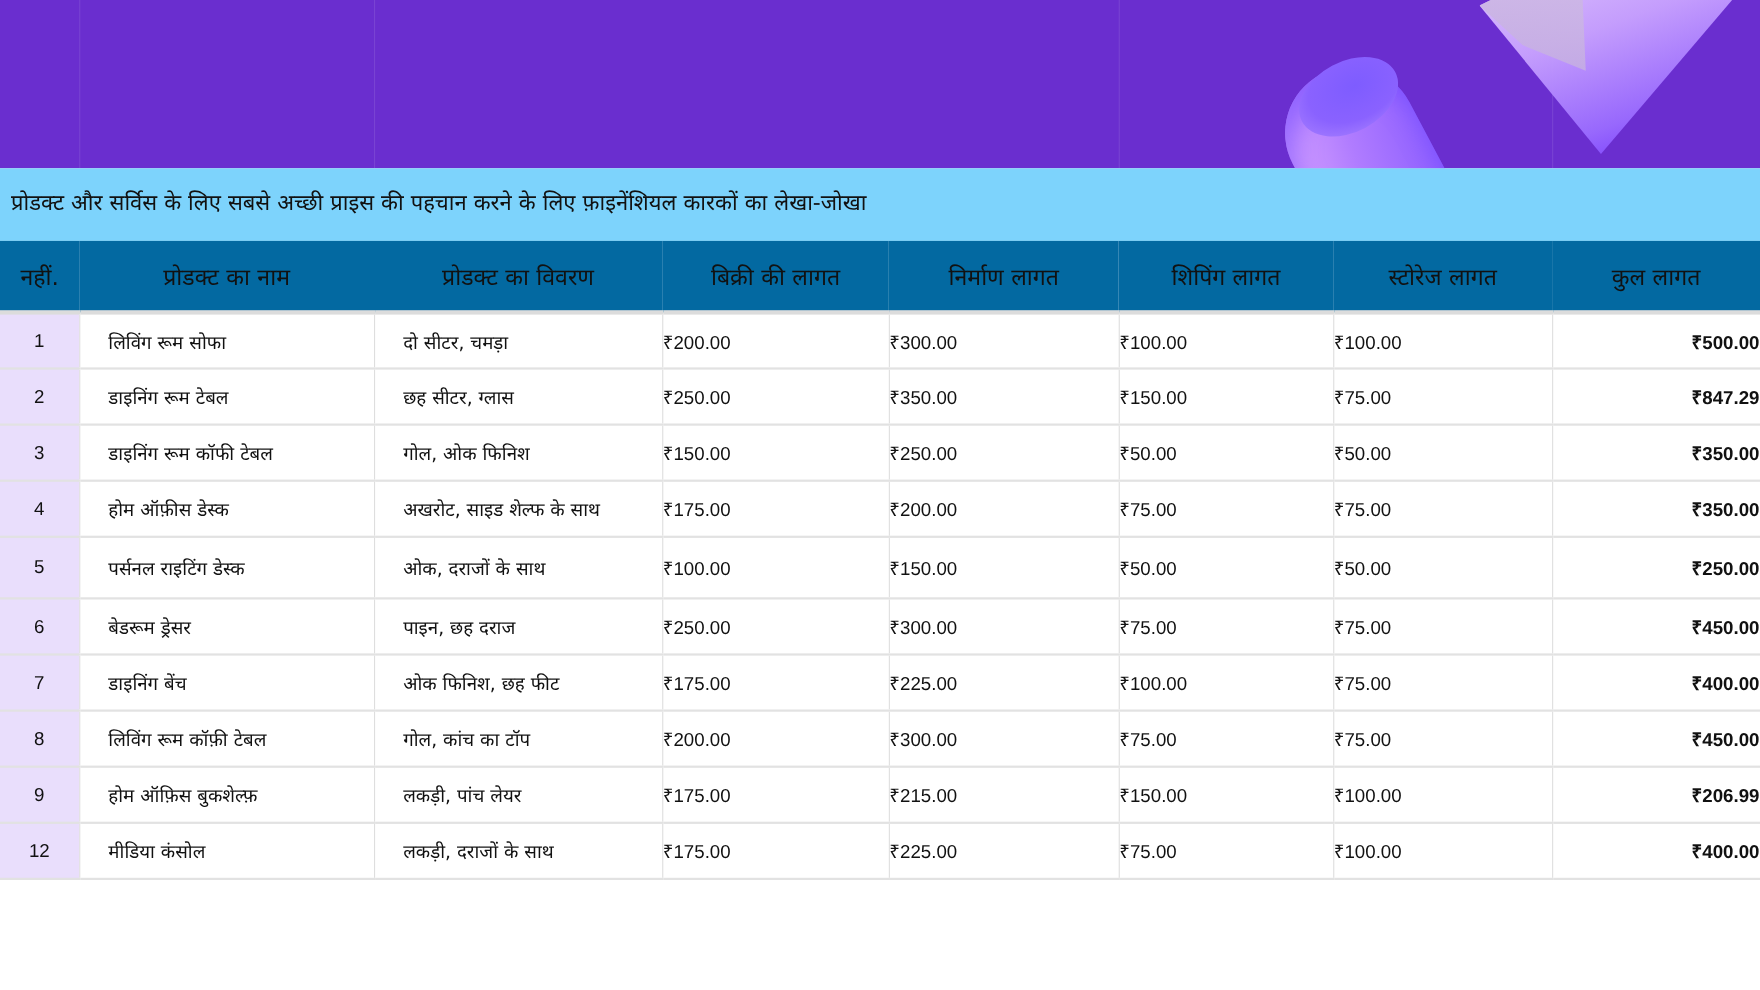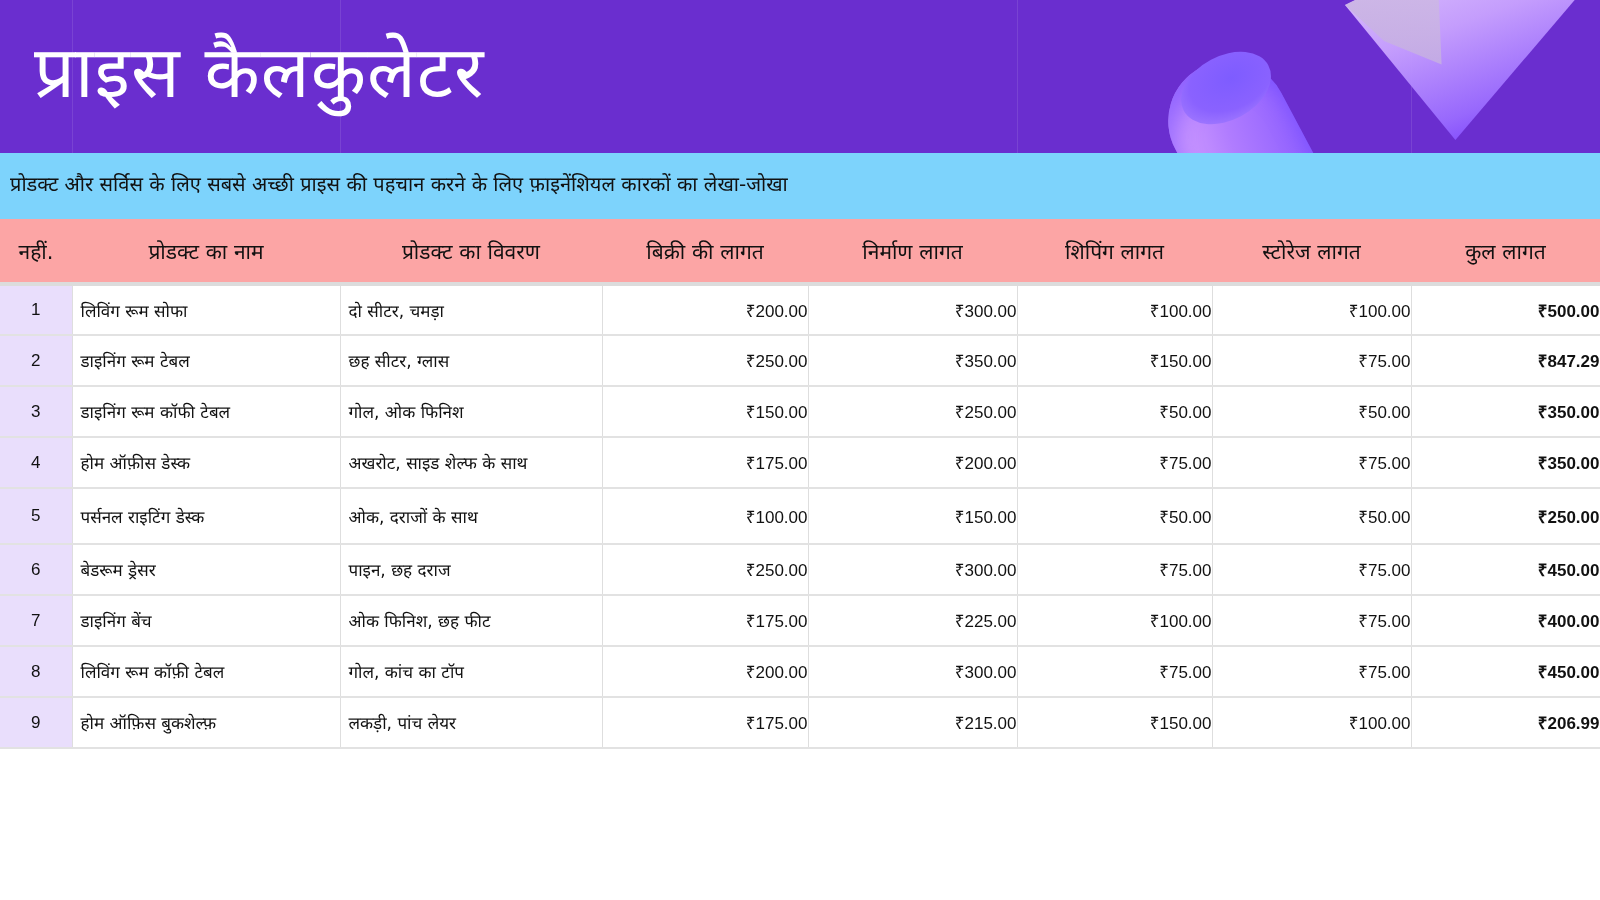--- a/index.html
+++ b/index.html
@@ -48,47 +48,46 @@
     .subtitle {
       position: absolute; left: 10px; top: 16px;
       font-size: 20px; line-height: 30px; color: #111; white-space: nowrap;
     }
 
     table.grid {
       position: absolute; left: 0; top: 219px; width: 1600px;
       border-collapse: collapse; table-layout: fixed;
     }
     table.grid th {
-      height: 65px; background: #fca5a5; font-weight: normal;
+      height: 65px; background: #0369a1; font-weight: normal;
       font-size: 21px; color: #111; text-align: center; white-space: nowrap;
       border-bottom: 4px solid #dcdcdc;
     }
     table.grid td {
       height: 51px; border-bottom: 2px solid #e2e2e2; border-right: 1px solid #dedede;
       font-size: 17px; white-space: nowrap; color: #111;
     }
     table.grid tr.tall td { height: 56px; }
     td.num { background: #e9defc; text-align: center; font-family: "Liberation Sans", sans-serif; font-size: 18px; }
-    td.txt { padding-left: 8px; }
-    td.money { text-align: right; font-family: "Liberation Sans", sans-serif; font-size: 19px; color: #222; }
+    td.txt { padding-left: 26px; }
+    td.money { text-align: left; font-family: "Liberation Sans", sans-serif; font-size: 19px; color: #222; }
     td.total { text-align: right; font-family: "Liberation Sans", sans-serif; font-size: 19px; font-weight: bold; color: #222; border-right: none; }
   </style>
 </head>
 <body>
 
 <div class="banner">
   <div class="vline" style="left:72px"></div>
   <div class="vline" style="left:340px"></div>
   <div class="vline" style="left:1017px"></div>
   <div class="vline" style="left:1411px"></div>
   <div class="deco-cyl"></div>
   <div class="deco-cyl-top"></div>
   <div class="deco-gem"></div>
   <div class="deco-gem-face"></div>
-  <h1 class="title">प्राइस कैलकुलेटर</h1>
 </div>
 
 <div class="subtitle-bar">
   <div class="subtitle">प्रोडक्ट और सर्विस के लिए सबसे अच्छी प्राइस की पहचान करने के लिए फ़ाइनेंशियल कारकों का लेखा-जोखा</div>
 </div>
 
 <table class="grid">
   <colgroup>
     <col style="width:72px">
       <col style="width:268px">
@@ -195,14 +194,24 @@
       <tr>
         <td class="num">9</td>
         <td class="txt">होम ऑफ़िस बुकशेल्फ़</td>
         <td class="txt">लकड़ी, पांच लेयर</td>
         <td class="money">₹175.00</td>
         <td class="money">₹215.00</td>
         <td class="money">₹150.00</td>
         <td class="money">₹100.00</td>
         <td class="total">₹206.99</td>
       </tr>
+      <tr>
+        <td class="num">12</td>
+        <td class="txt">मीडिया कंसोल</td>
+        <td class="txt">लकड़ी, दराजों के साथ</td>
+        <td class="money">₹175.00</td>
+        <td class="money">₹225.00</td>
+        <td class="money">₹75.00</td>
+        <td class="money">₹100.00</td>
+        <td class="total">₹400.00</td>
+      </tr>
     </tbody>
 </table>
 
 </body></html>

